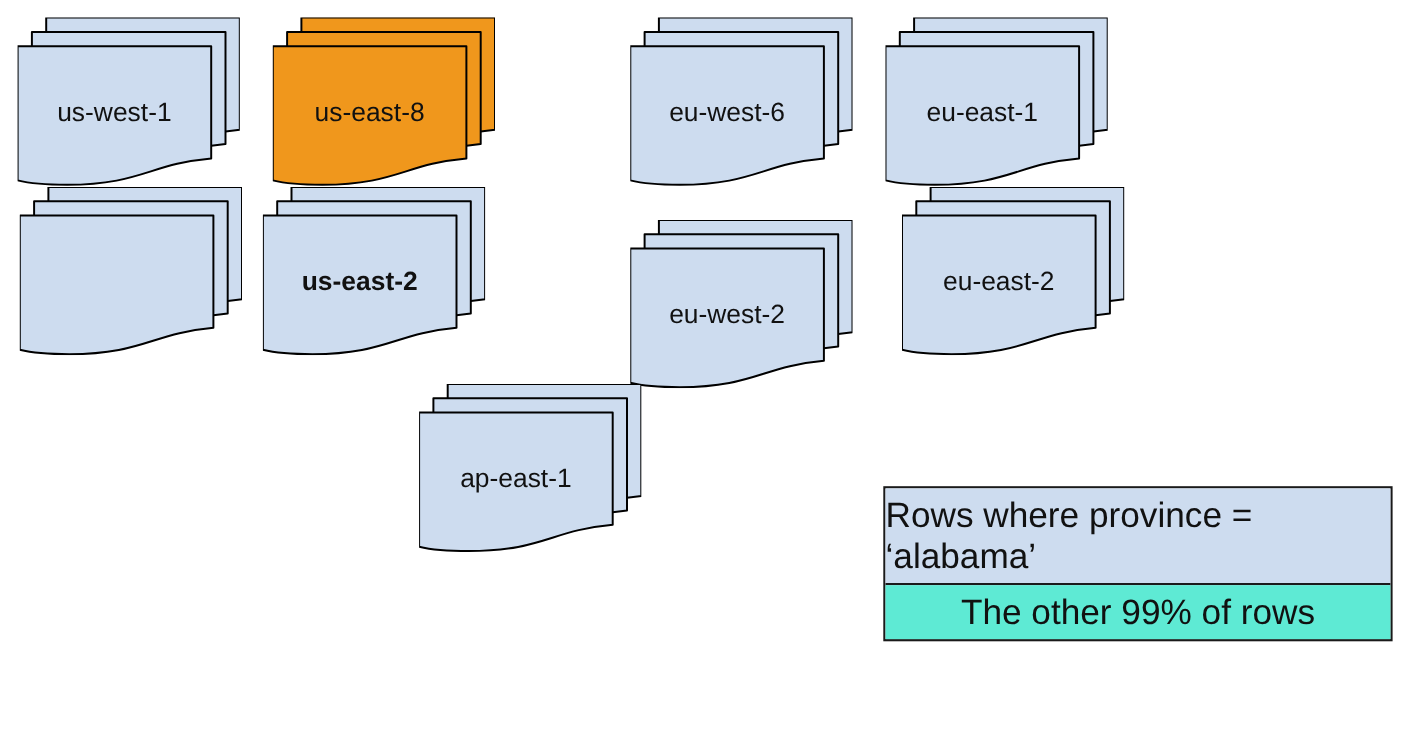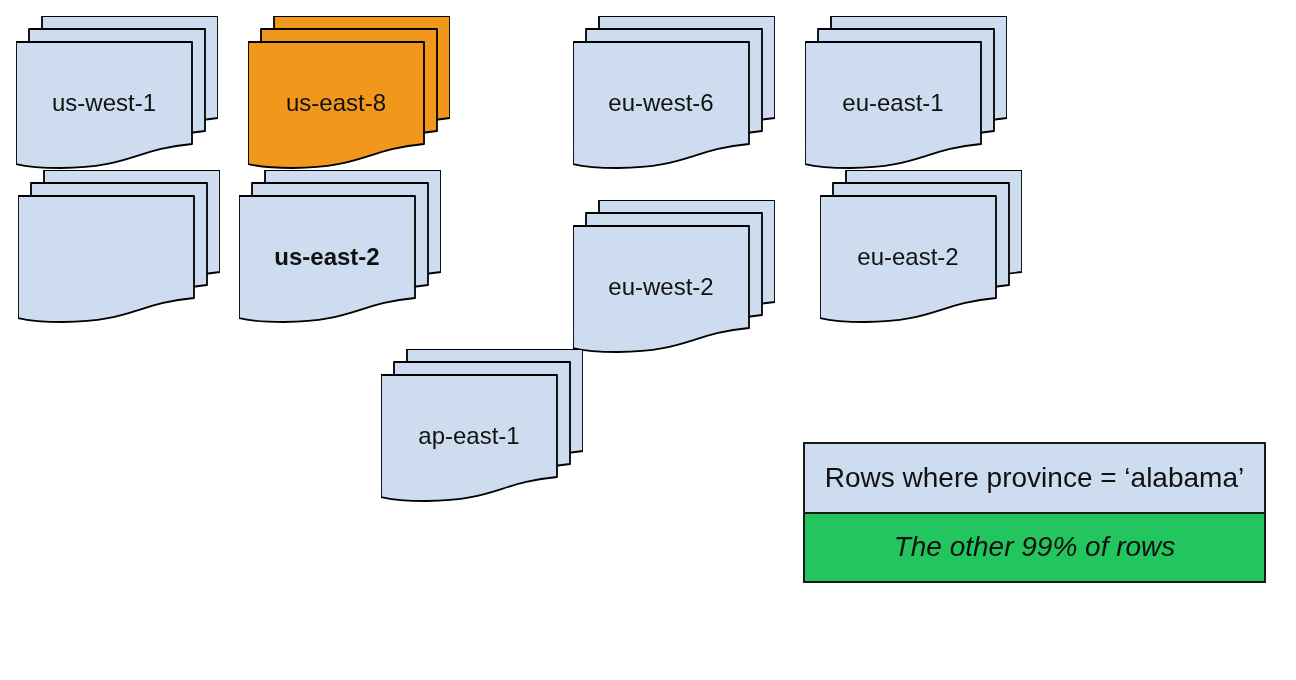--- a/index.html
+++ b/index.html
@@ -68,37 +68,37 @@
     height: 141px;
     border: 2px solid #1a1a1a;
     box-sizing: border-box;
     display: flex;
     flex-direction: column;
   }
   .legend-row {
     display: flex;
     align-items: center;
     justify-content: center;
-    font-size: 28px;
+    font-size: 32px;
     color: #111111;
     flex: 1 1 auto;
   }
   .legend-row:first-child {
     border-bottom: 2px solid #1a1a1a;
   }
 </style>
 </head>
 <body>
 
 <div class="canvas">
   <div class="legend">
     <div class="legend-row" style="background: rgb(205, 220, 239);">
       <span>Rows where province = ‘alabama’</span>
     </div>
-    <div class="legend-row" style="background: #22c55e; font-style: italic;">
+    <div class="legend-row" style="background: #5eead4;">
       <span>The other 99% of rows</span>
     </div>
   </div>
 <div class="stack" data-region="us-west-1" style="--page-fill: #cddcef;">
     <svg width="202" height="153" viewBox="0 0 202 153">
       <path class="page" transform="translate(26,0)" d="M0 0 H176 V102 C120 107 112 126 45 126 C25 126 8 124 0 122 Z"></path>
       <path class="page" transform="translate(13,13)" d="M0 0 H176 V102 C120 107 112 126 45 126 C25 126 8 124 0 122 Z"></path>
       <path class="page" transform="translate(0,26)" d="M0 0 H176 V102 C120 107 112 126 45 126 C25 126 8 124 0 122 Z"></path>
     </svg>
     <div class="stack-label">us-west-1</div>

